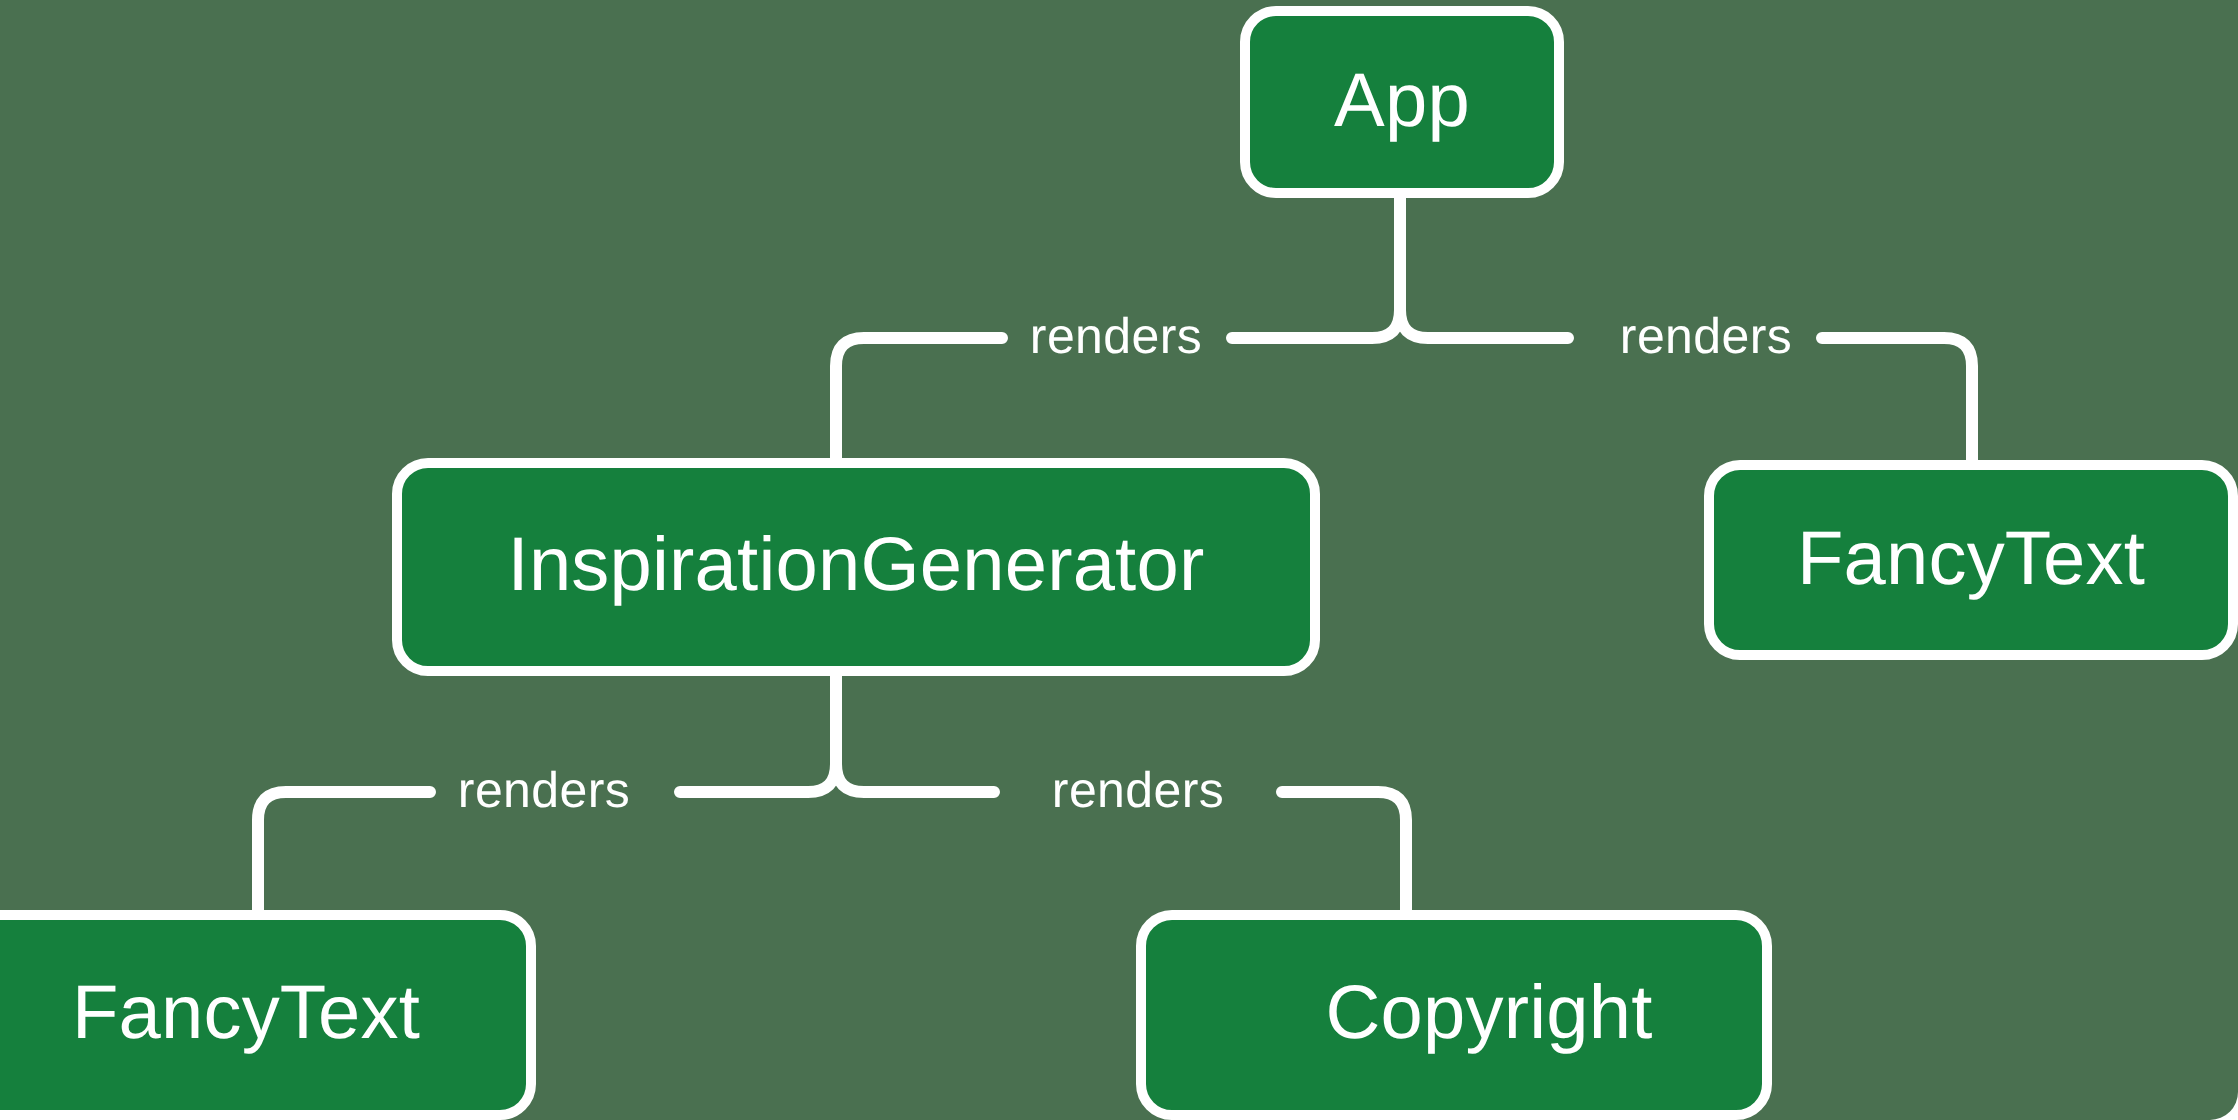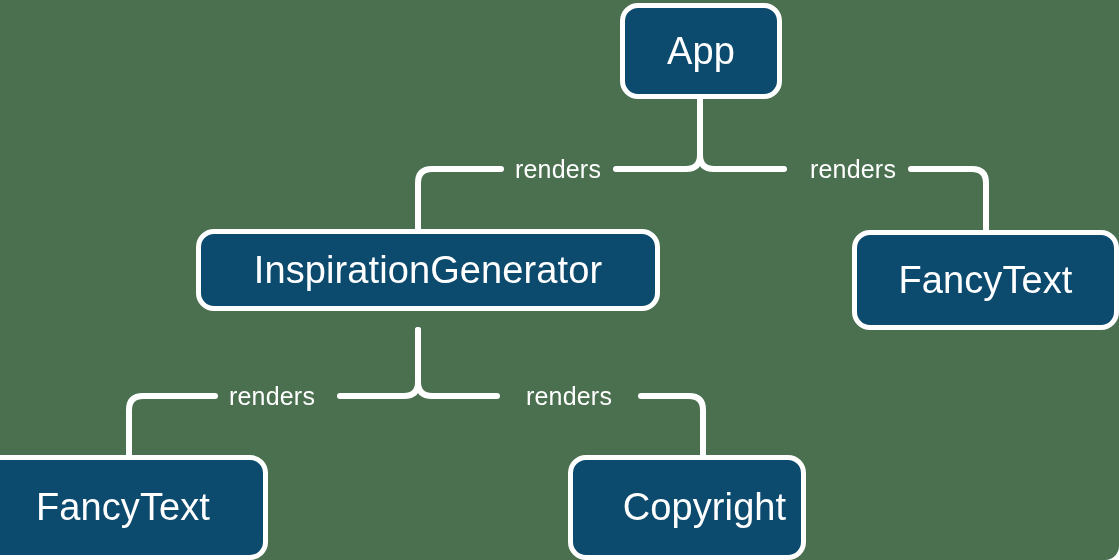--- a/index.html
+++ b/index.html
@@ -20,21 +20,21 @@
     position: absolute;
     left: 0;
     top: 0;
     width: 1119px;
     height: 560px;
     pointer-events: none;
   }
   .node {
     position: absolute;
     box-sizing: border-box;
-    background: #0c4a6e;
+    background: #15803d;
     border: 5px solid #ffffff;
     border-radius: 18px;
     display: flex;
     align-items: center;
     justify-content: center;
     color: #ffffff;
     font-weight: 400;
     letter-spacing: 0.1px;
     white-space: nowrap;
     z-index: 3;
@@ -69,33 +69,33 @@
 
     <path d="M 215 396 L 143 396 Q 129 396 129 410 L 129 455" stroke="#ffffff" stroke-width="6" stroke-linecap="round"></path>
 
     <path d="M 641 396 L 689 396 Q 703 396 703 410 L 703 455" stroke="#ffffff" stroke-width="6" stroke-linecap="round"></path>
   </svg>
 
   <div class="node" style="left:620px; top:3px; width:162px; height:96px; font-size:38px;">
     <span>App</span>
   </div>
 
-  <div class="node" style="left:196px; top:229px; width:464px; height:82px; font-size:38px;">
+  <div class="node" style="left:196px; top:229px; width:464px; height:109px; font-size:38px;">
     <span>InspirationGenerator</span>
   </div>
 
   <div class="node" style="left:852px; top:230px; width:267px; height:100px; font-size:38px;">
     <span>FancyText</span>
   </div>
 
   <div class="node" style="left:-22px; top:455px; width:290px; height:105px; font-size:38px;">
     <span>FancyText</span>
   </div>
 
-  <div class="node" style="left:568px; top:455px; width:238px; height:105px; font-size:38px;padding-left:35px;">
+  <div class="node" style="left:568px; top:455px; width:318px; height:105px; font-size:38px;padding-left:35px;">
     <span>Copyright</span>
   </div>
 
   <div class="edge-label" style="left:558px; top:169px;">renders</div>
 
   <div class="edge-label" style="left:853px; top:169px;">renders</div>
 
   <div class="edge-label" style="left:272px; top:396px;">renders</div>
 
   <div class="edge-label" style="left:569px; top:396px;">renders</div>

